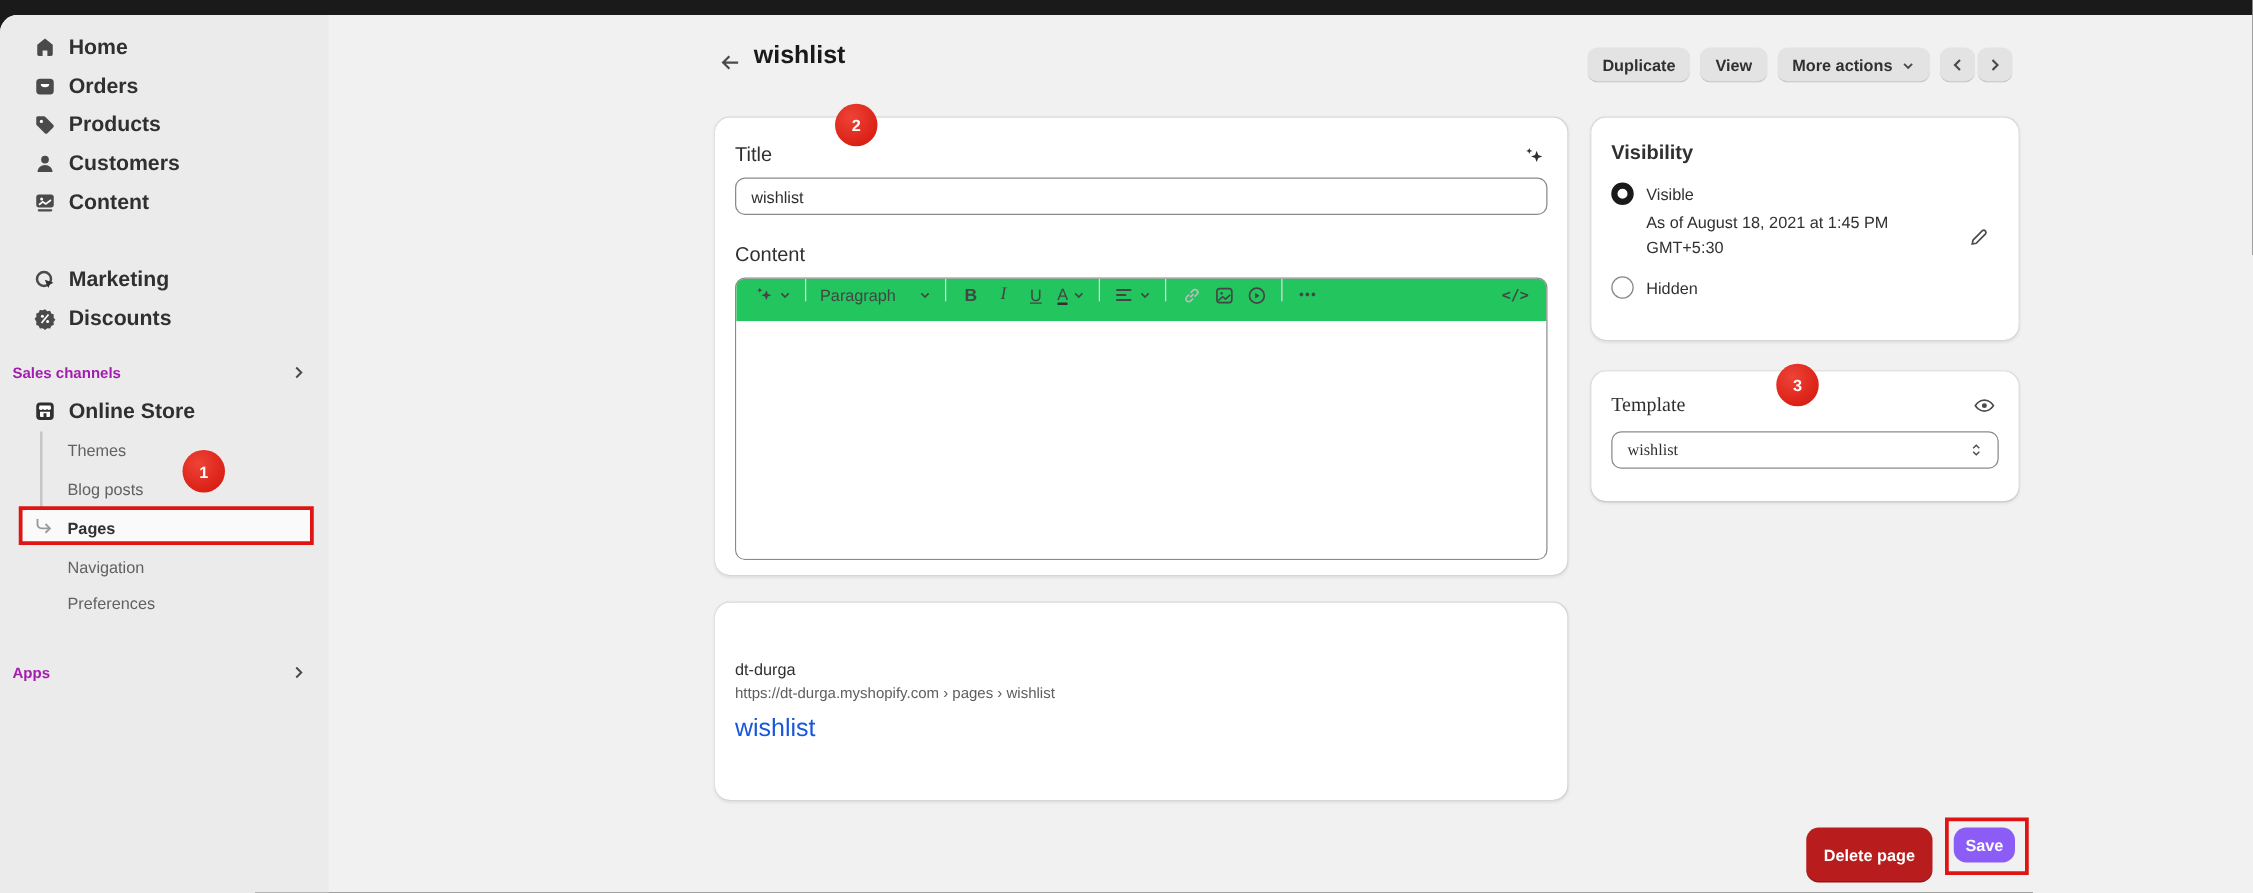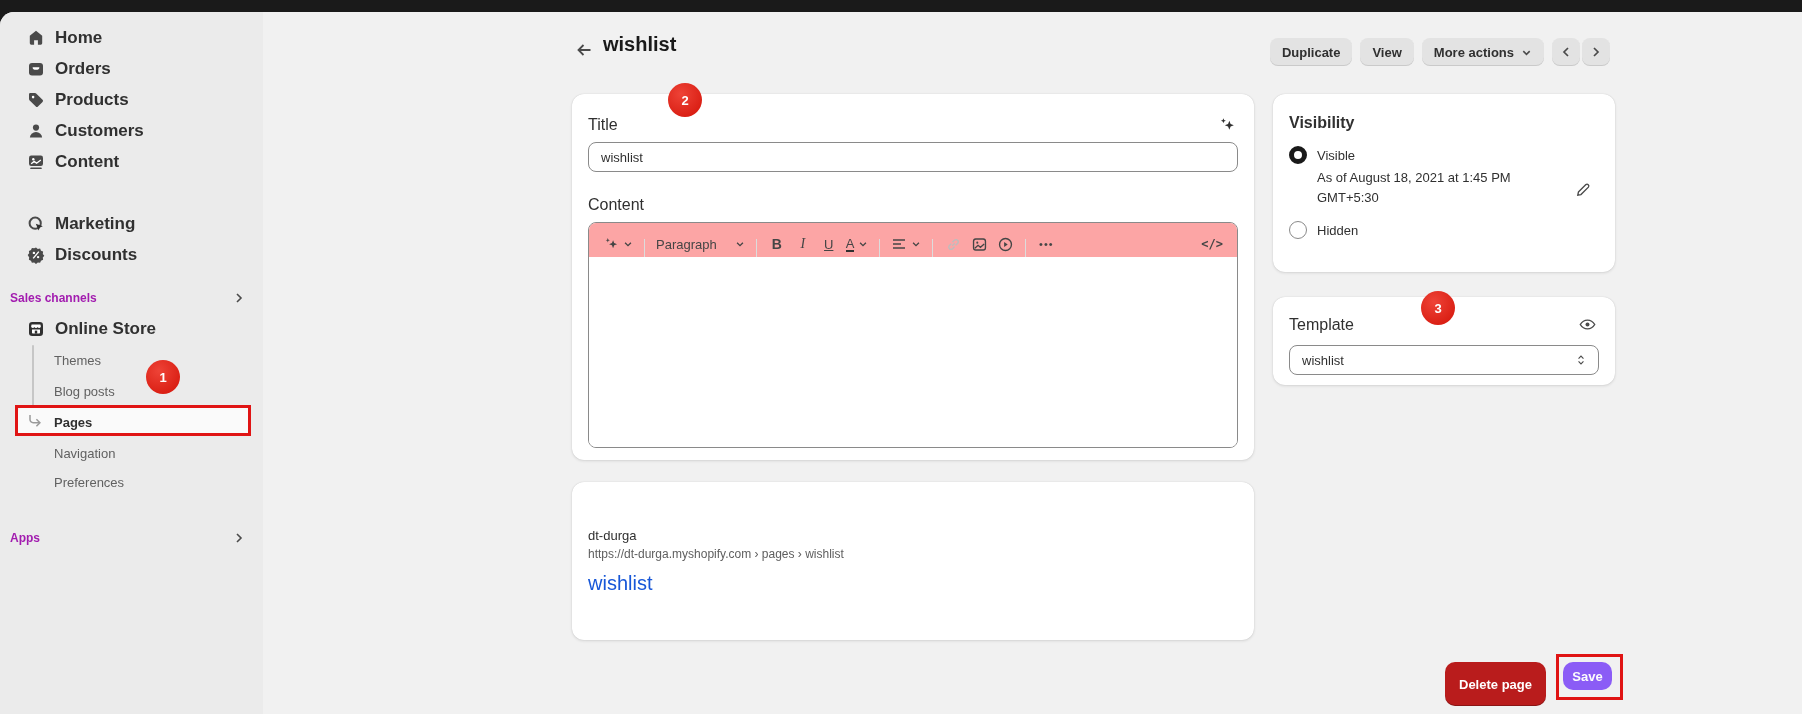--- a/index.html
+++ b/index.html
@@ -37,21 +37,21 @@
   
   .card { position:absolute; background:#fff; border-radius:12px; box-shadow:0 1px 3px rgba(26,26,26,.12), 0 0 1px rgba(26,26,26,.18); }
   .card-label { font-size:16px; color:#303030; }
   .card-heading { font-size:16px; font-weight:700; color:#303030; }
 
   .card-main { left:572px; top:94px; width:682px; height:366px; padding:20px 16px; }
   .row-between { display:flex; align-items:center; justify-content:space-between; }
   .text-input { width:100%; height:30px; margin-top:6px; border:1px solid #8a8a8a; border-radius:8px; padding:0 12px;
                 font-family:inherit; font-size:13px; color:#303030; background:#fff; }
   .editor { margin-top:8px; height:226px; border:1px solid #8a8a8a; border-radius:8px; display:flex; flex-direction:column; overflow:hidden; background:#fff; }
-  .toolbar { height:34px; flex:0 0 34px; display:flex; align-items:flex-end; padding:0 10px; background:#fca5a5; }
+  .toolbar { height:34px; flex:0 0 34px; display:flex; align-items:flex-start; padding:0 10px; background:#22c55e; }
   .tb-btn { height:26px; min-width:26px; display:flex; align-items:center; justify-content:center; gap:4px; border:none;
             background:transparent; border-radius:6px; cursor:pointer; font-family:inherit; font-size:13px; color:#454545; padding:0 4px; }
   .tb-div { width:1px; height:18px; background:#dcdcdc; margin:0 7px; }
   .tb-b { font-weight:700; font-size:14px; }
   .tb-i { font-style:italic; font-family:"Liberation Serif",serif; font-size:14px; }
   .tb-u { text-decoration:underline; font-size:13px; }
   .tb-a { font-size:13px; border-bottom:2px solid #303030; line-height:13px; }
   .tb-code { font-family:"DejaVu Sans Mono",monospace; font-size:12px; font-weight:700; }
   .editor-body { flex:1; background:#fff; cursor:text; }
 
@@ -62,21 +62,21 @@
 
   .card-visibility { left:1273px; top:94px; width:342px; height:178px; padding:20px 16px; }
   .radio-row { display:flex; align-items:center; gap:10px; margin-top:14px; cursor:pointer; }
   .radio { width:18px; height:18px; border-radius:50%; background:#fff; flex:0 0 18px; }
   .radio.on { border:5.5px solid #1a1a1a; }
   .radio.off { border:1.5px solid #8a8a8a; }
   .radio-label { font-size:13px; color:#303030; }
   .radio-desc { margin:4px 0 0 28px; width:232px; font-size:13px; line-height:20px; color:#303030; }
   .icon-btn { background:transparent; border:none; cursor:pointer; padding:2px; display:flex; }
 
-  .card-template { left:1273px; top:297px; width:342px; height:88px; padding:16px 16px; }
+  .card-template { left:1273px; top:297px; width:342px; height:104px; padding:16px 16px;font-family:Liberation Serif, serif; }
   .select { margin-top:9px; height:30px; border:1px solid #8a8a8a; border-radius:8px; display:flex; align-items:center;
             justify-content:space-between; padding:0 10px 0 12px; font-size:13px; color:#303030; background:#fff; cursor:pointer; }
 
   
   .delete-btn { position:absolute; left:1445px; top:662px; height:44px; padding:0 14px; background:#b91c1c; border:none;
                 border-radius:10px; color:#fff; font-family:inherit; font-size:13px; font-weight:700; cursor:pointer;
                 box-shadow:inset 0 -1px 0 rgba(0,0,0,.25); }
   .save-btn { position:absolute; left:1563px; top:662px; width:49px; height:28px; background:#8b5cf6; border:none;
               border-radius:10px; color:#fcfcfc; font-family:inherit; font-size:13px; font-weight:700; cursor:default; }
 

